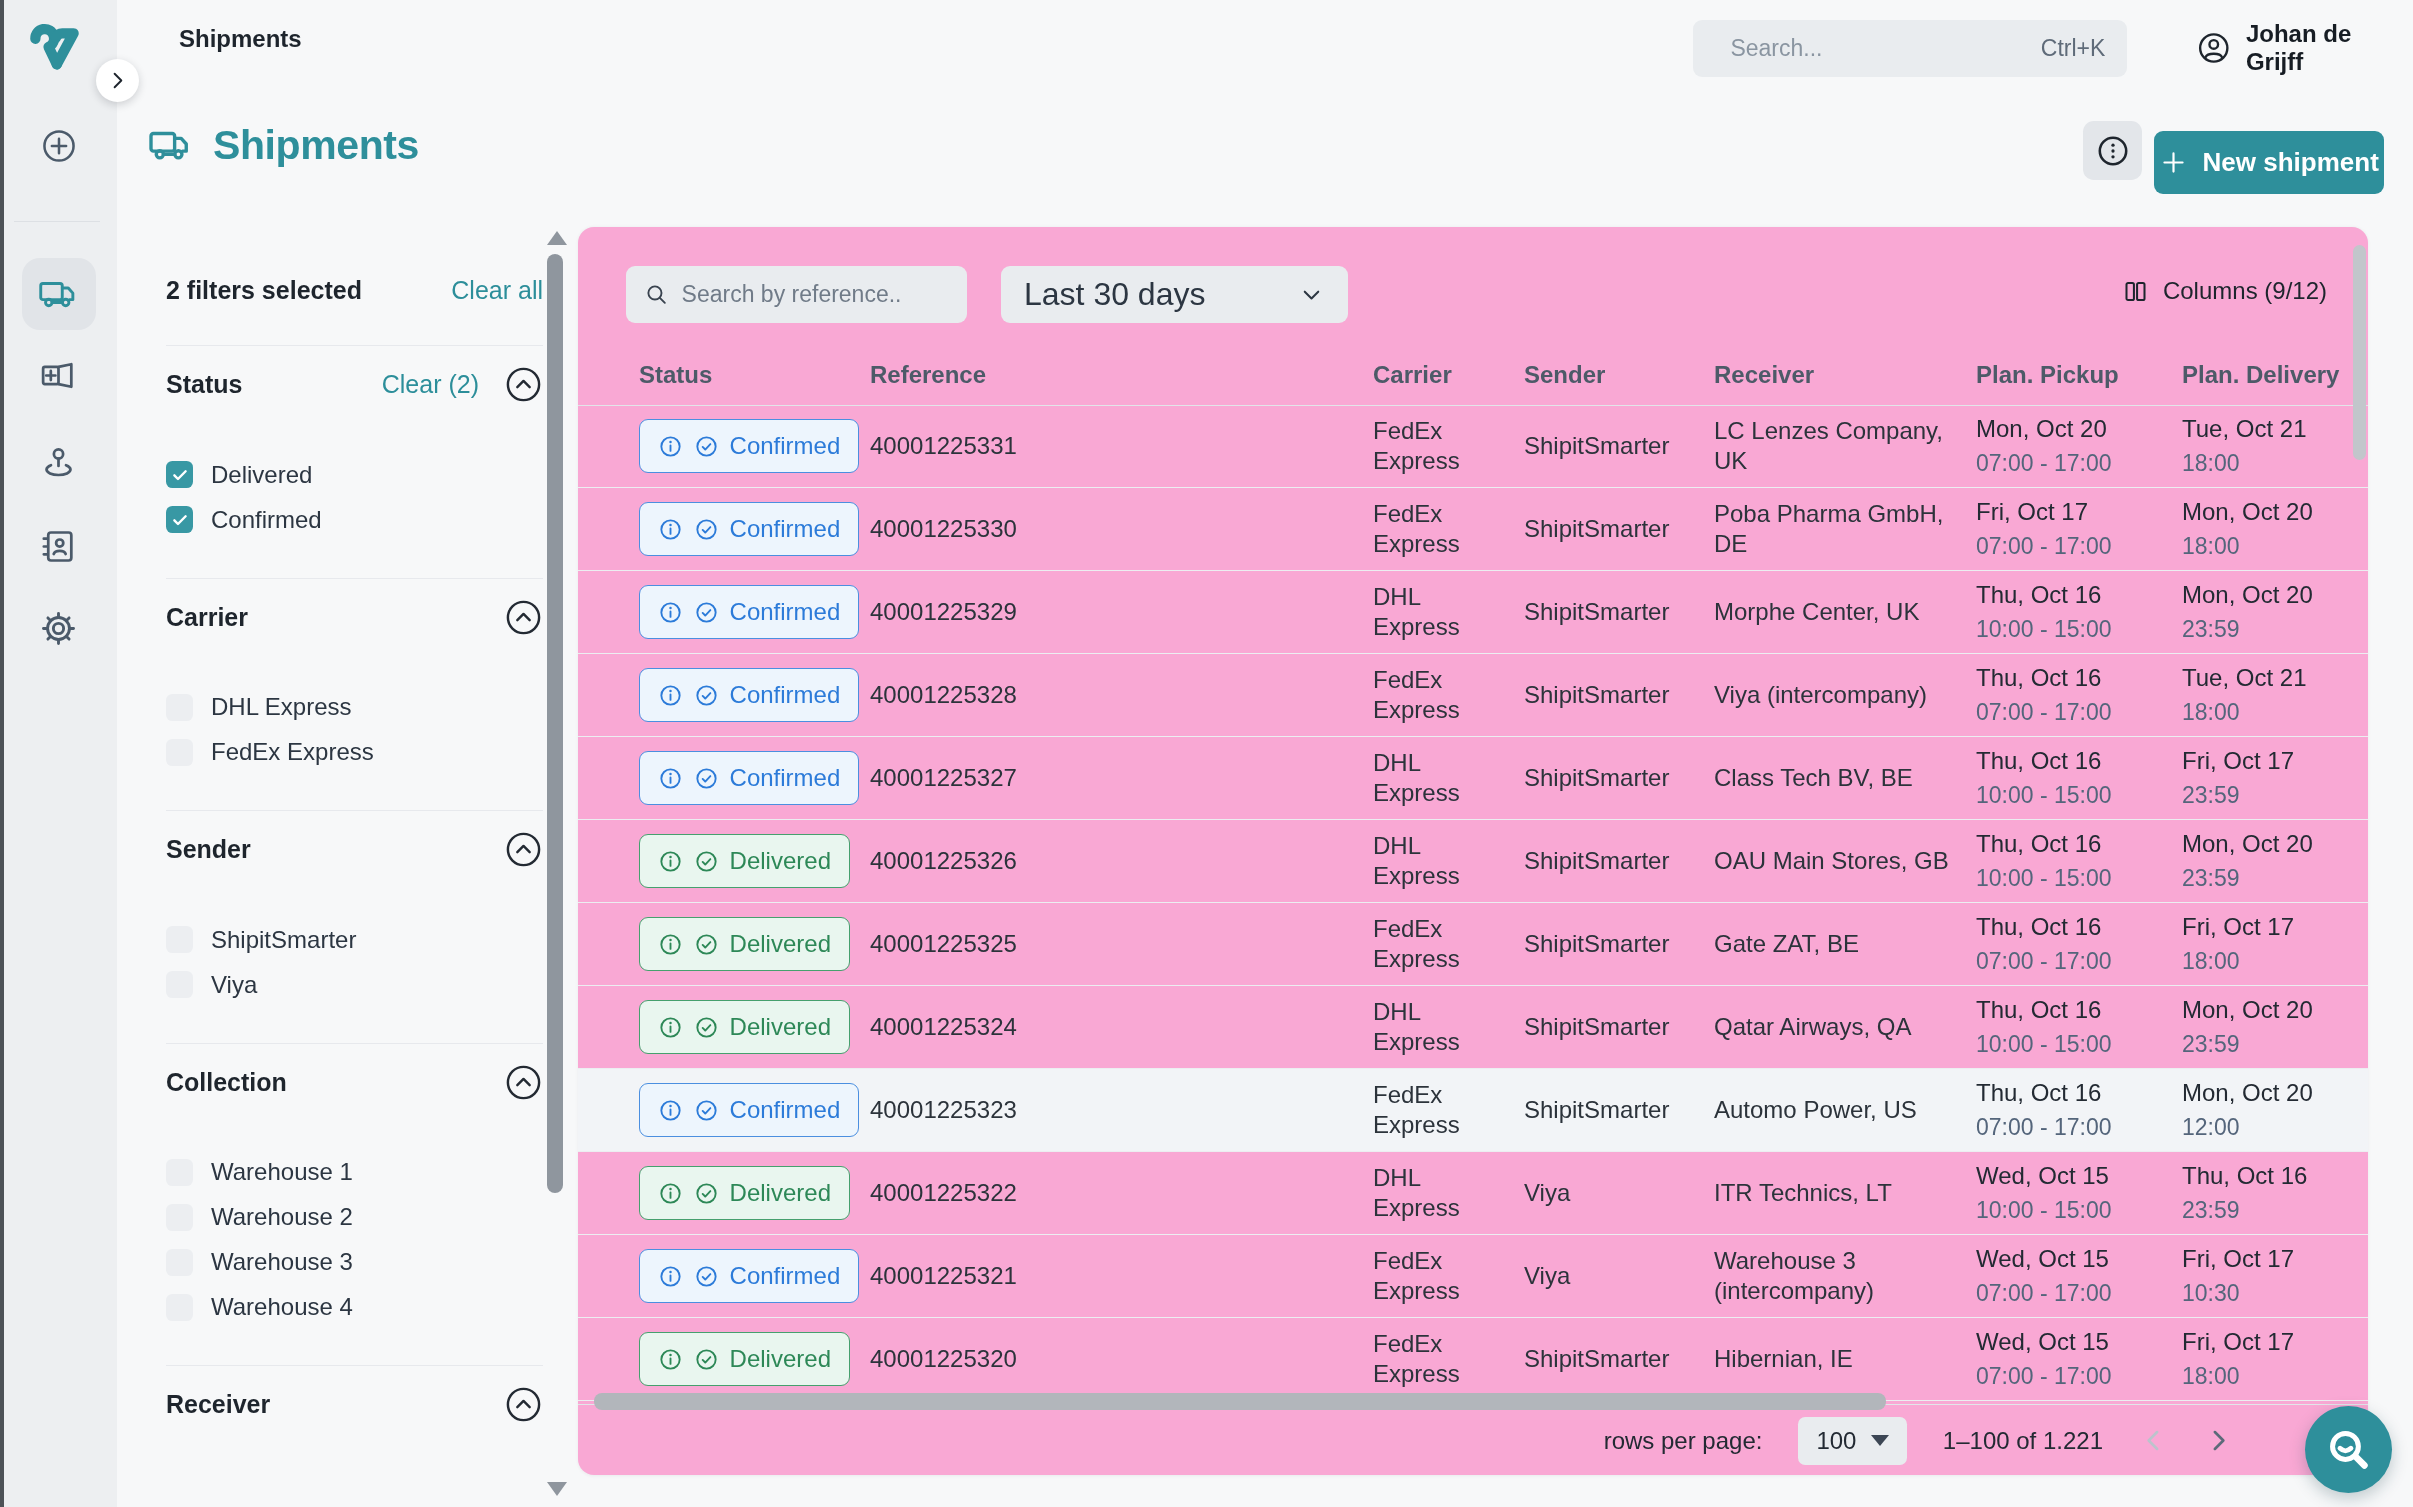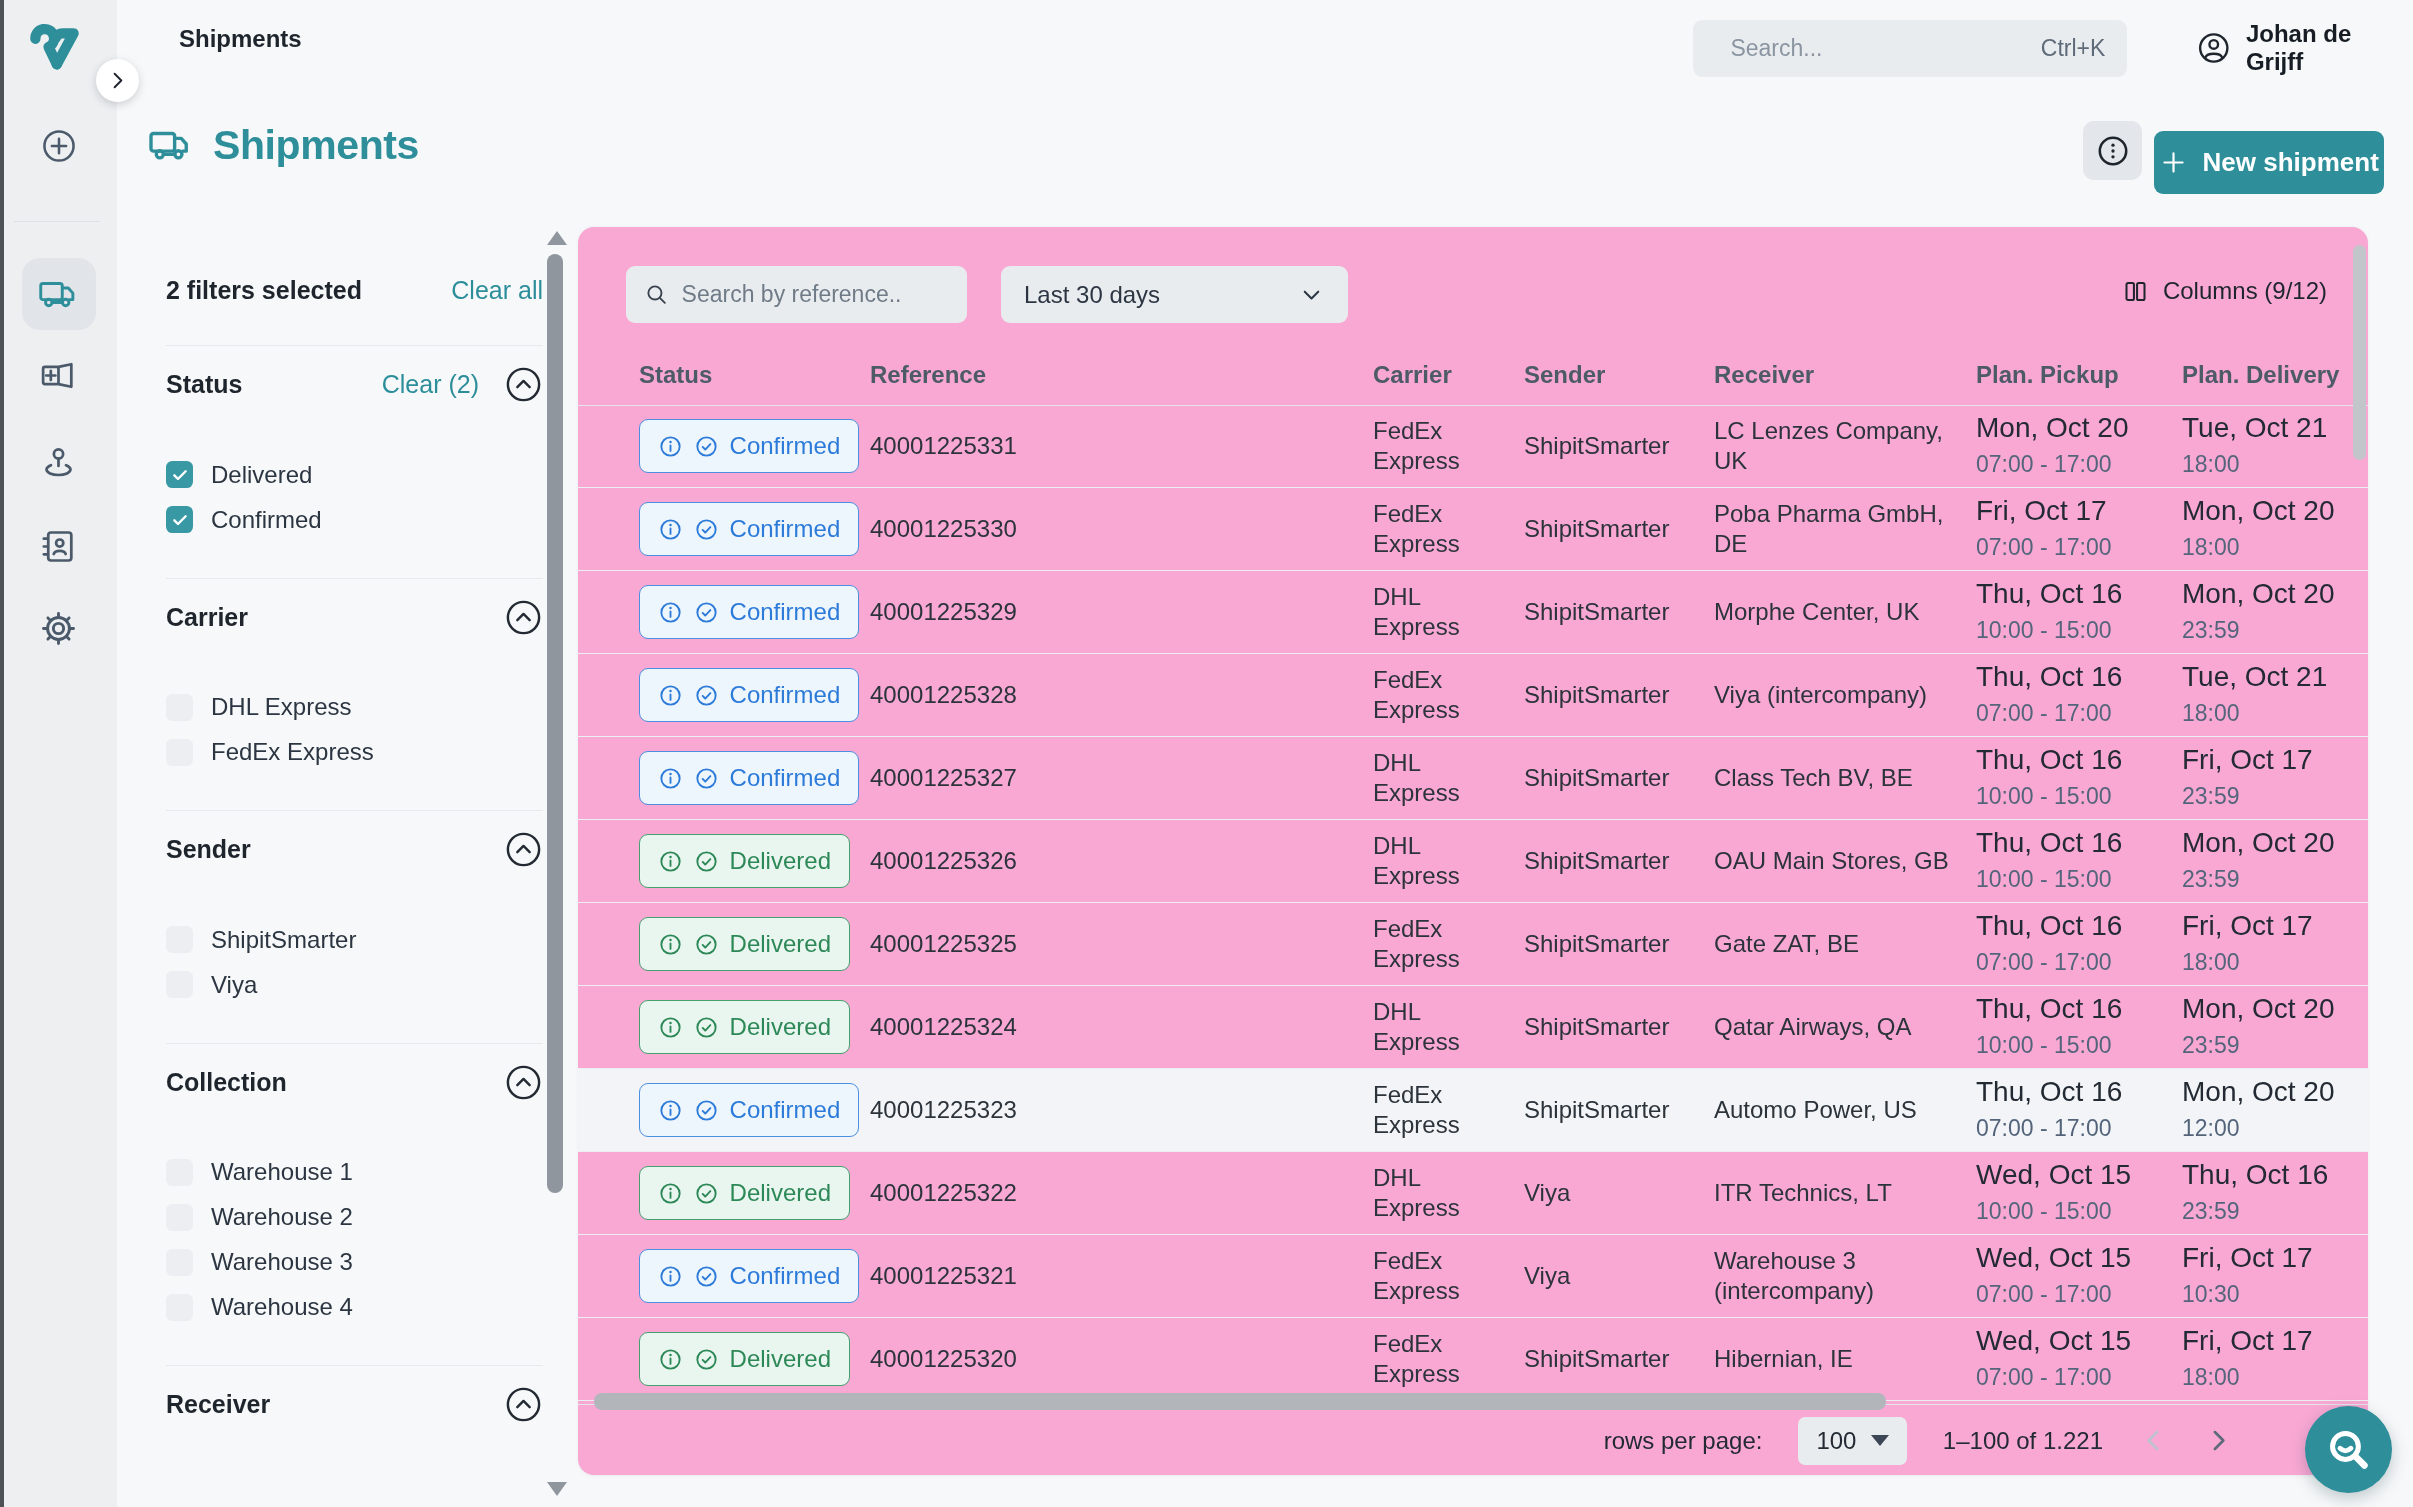--- a/index.html
+++ b/index.html
@@ -74,33 +74,33 @@
   .fscroll-thumb{position:absolute;left:547px;top:254px;width:16px;height:939px;border-radius:8px;background:#8F969E;}
 
   
   .card{position:absolute;left:578px;top:227px;width:1790px;height:1248px;background:#f9a8d4;border-radius:16px;
     box-shadow:0 0.9px 3.6px rgba(25,35,45,.06);overflow:hidden;z-index:10;}
   .tb-search{position:absolute;left:48px;top:39px;width:341px;height:57px;background:var(--pill);border-radius:9px;
     display:flex;align-items:center;padding:0 18px;gap:12.6px;}
   .tb-search input{flex:1;width:100%;border:none;outline:none;background:transparent;font-size:23px;color:#3a4450;font-family:inherit;}
   .tb-search input::placeholder{color:#707B88;}
   .tb-range{position:absolute;left:423px;top:39px;width:347px;height:57px;background:var(--pill);border-radius:9px;
-    display:flex;align-items:center;justify-content:space-between;padding:0 23px;font-size:24px;color:#2C3642;cursor:pointer;}
+    display:flex;align-items:center;justify-content:space-between;padding:0 23px;font-size:32px;color:#2C3642;cursor:pointer;}
   .tb-columns{position:absolute;right:41px;top:50px;display:flex;align-items:center;gap:14.4px;font-size:24px;color:#1E252D;cursor:pointer;}
 
   .thead-row,.trow{display:grid;grid-template-columns:231px 503px 151px 190px 262px 206px 167px;padding-left:61px;align-items:center;}
   .thead-row{position:absolute;left:0;top:117px;width:100%;height:62px;border-bottom:0.9px solid #E2E5E9;}
   .th{font-size:24px;font-weight:700;color:#4D5A68;}
   .rows{position:absolute;left:0;top:178px;width:100%;}
   .trow{height:83px;border-bottom:0.9px solid #ECEEF1;}
   .trow.hl{background:#F2F4F7;}
   .cell{font-size:24px;color:var(--ink-2);line-height:30px;}
   .cell.carrier{padding-right:41px;}
   .cell.receiver{padding-right:27px;}
-  .cell-date{font-size:28px;color:#232A33;line-height:29px;}
+  .cell-date{font-size:24px;color:#232A33;line-height:29px;}
   .cell-time{font-size:23px;color:var(--slate);margin-top:4.5px;}
 
   .badge{display:inline-flex;align-items:center;gap:10.8px;height:54px;padding:0 18px;border-radius:9px;font-size:24px;border:1.8px solid;}
   .badge--confirmed{color:var(--confirmed);border-color:#4B8FE0;background:var(--confirmed-bg);}
   .badge--delivered{color:var(--delivered);border-color:#46A06E;background:var(--delivered-bg);}
 
   .vscroll-thumb{position:absolute;right:1.8px;top:18px;width:13.5px;height:215px;border-radius:7.2px;background:#C2C6CB;}
   .hscroll-thumb{position:absolute;left:16px;top:1166px;width:1292px;height:17px;border-radius:8px;background:#B2B6BB;z-index:3;}
 
   .card-footer{position:absolute;left:0;top:1177px;width:100%;height:72px;border-top:0.9px solid #E2E5E9;

